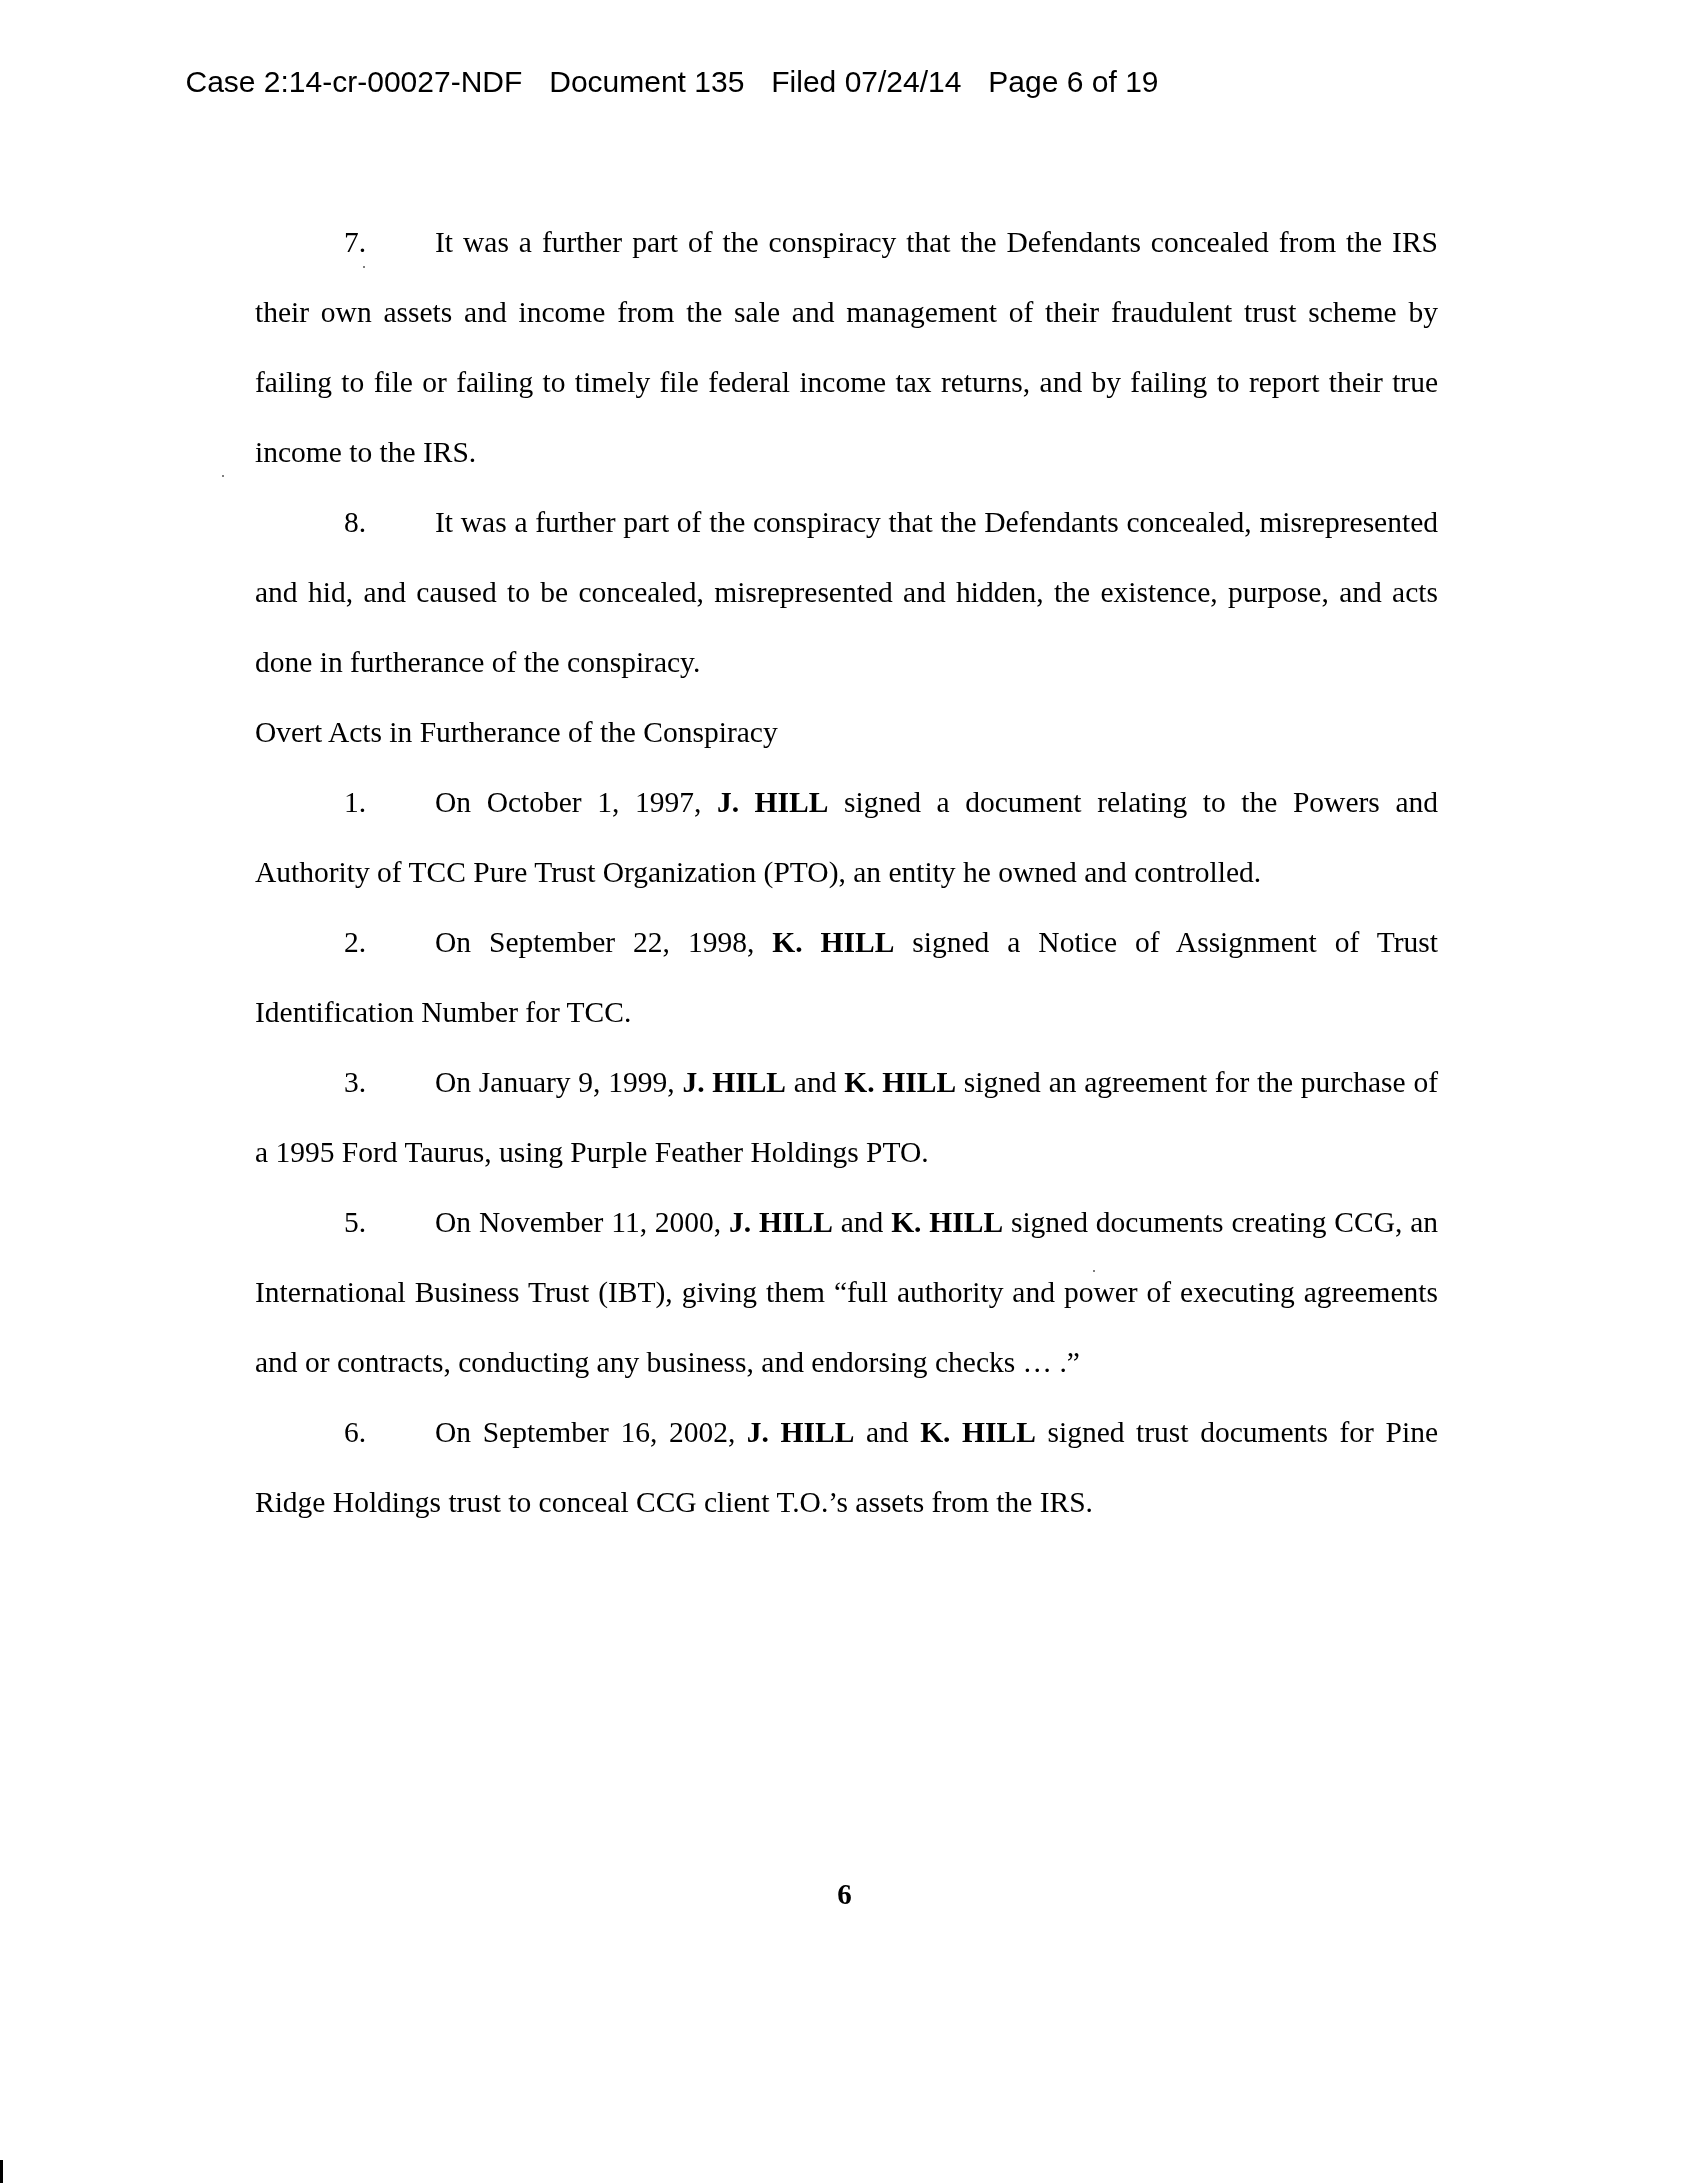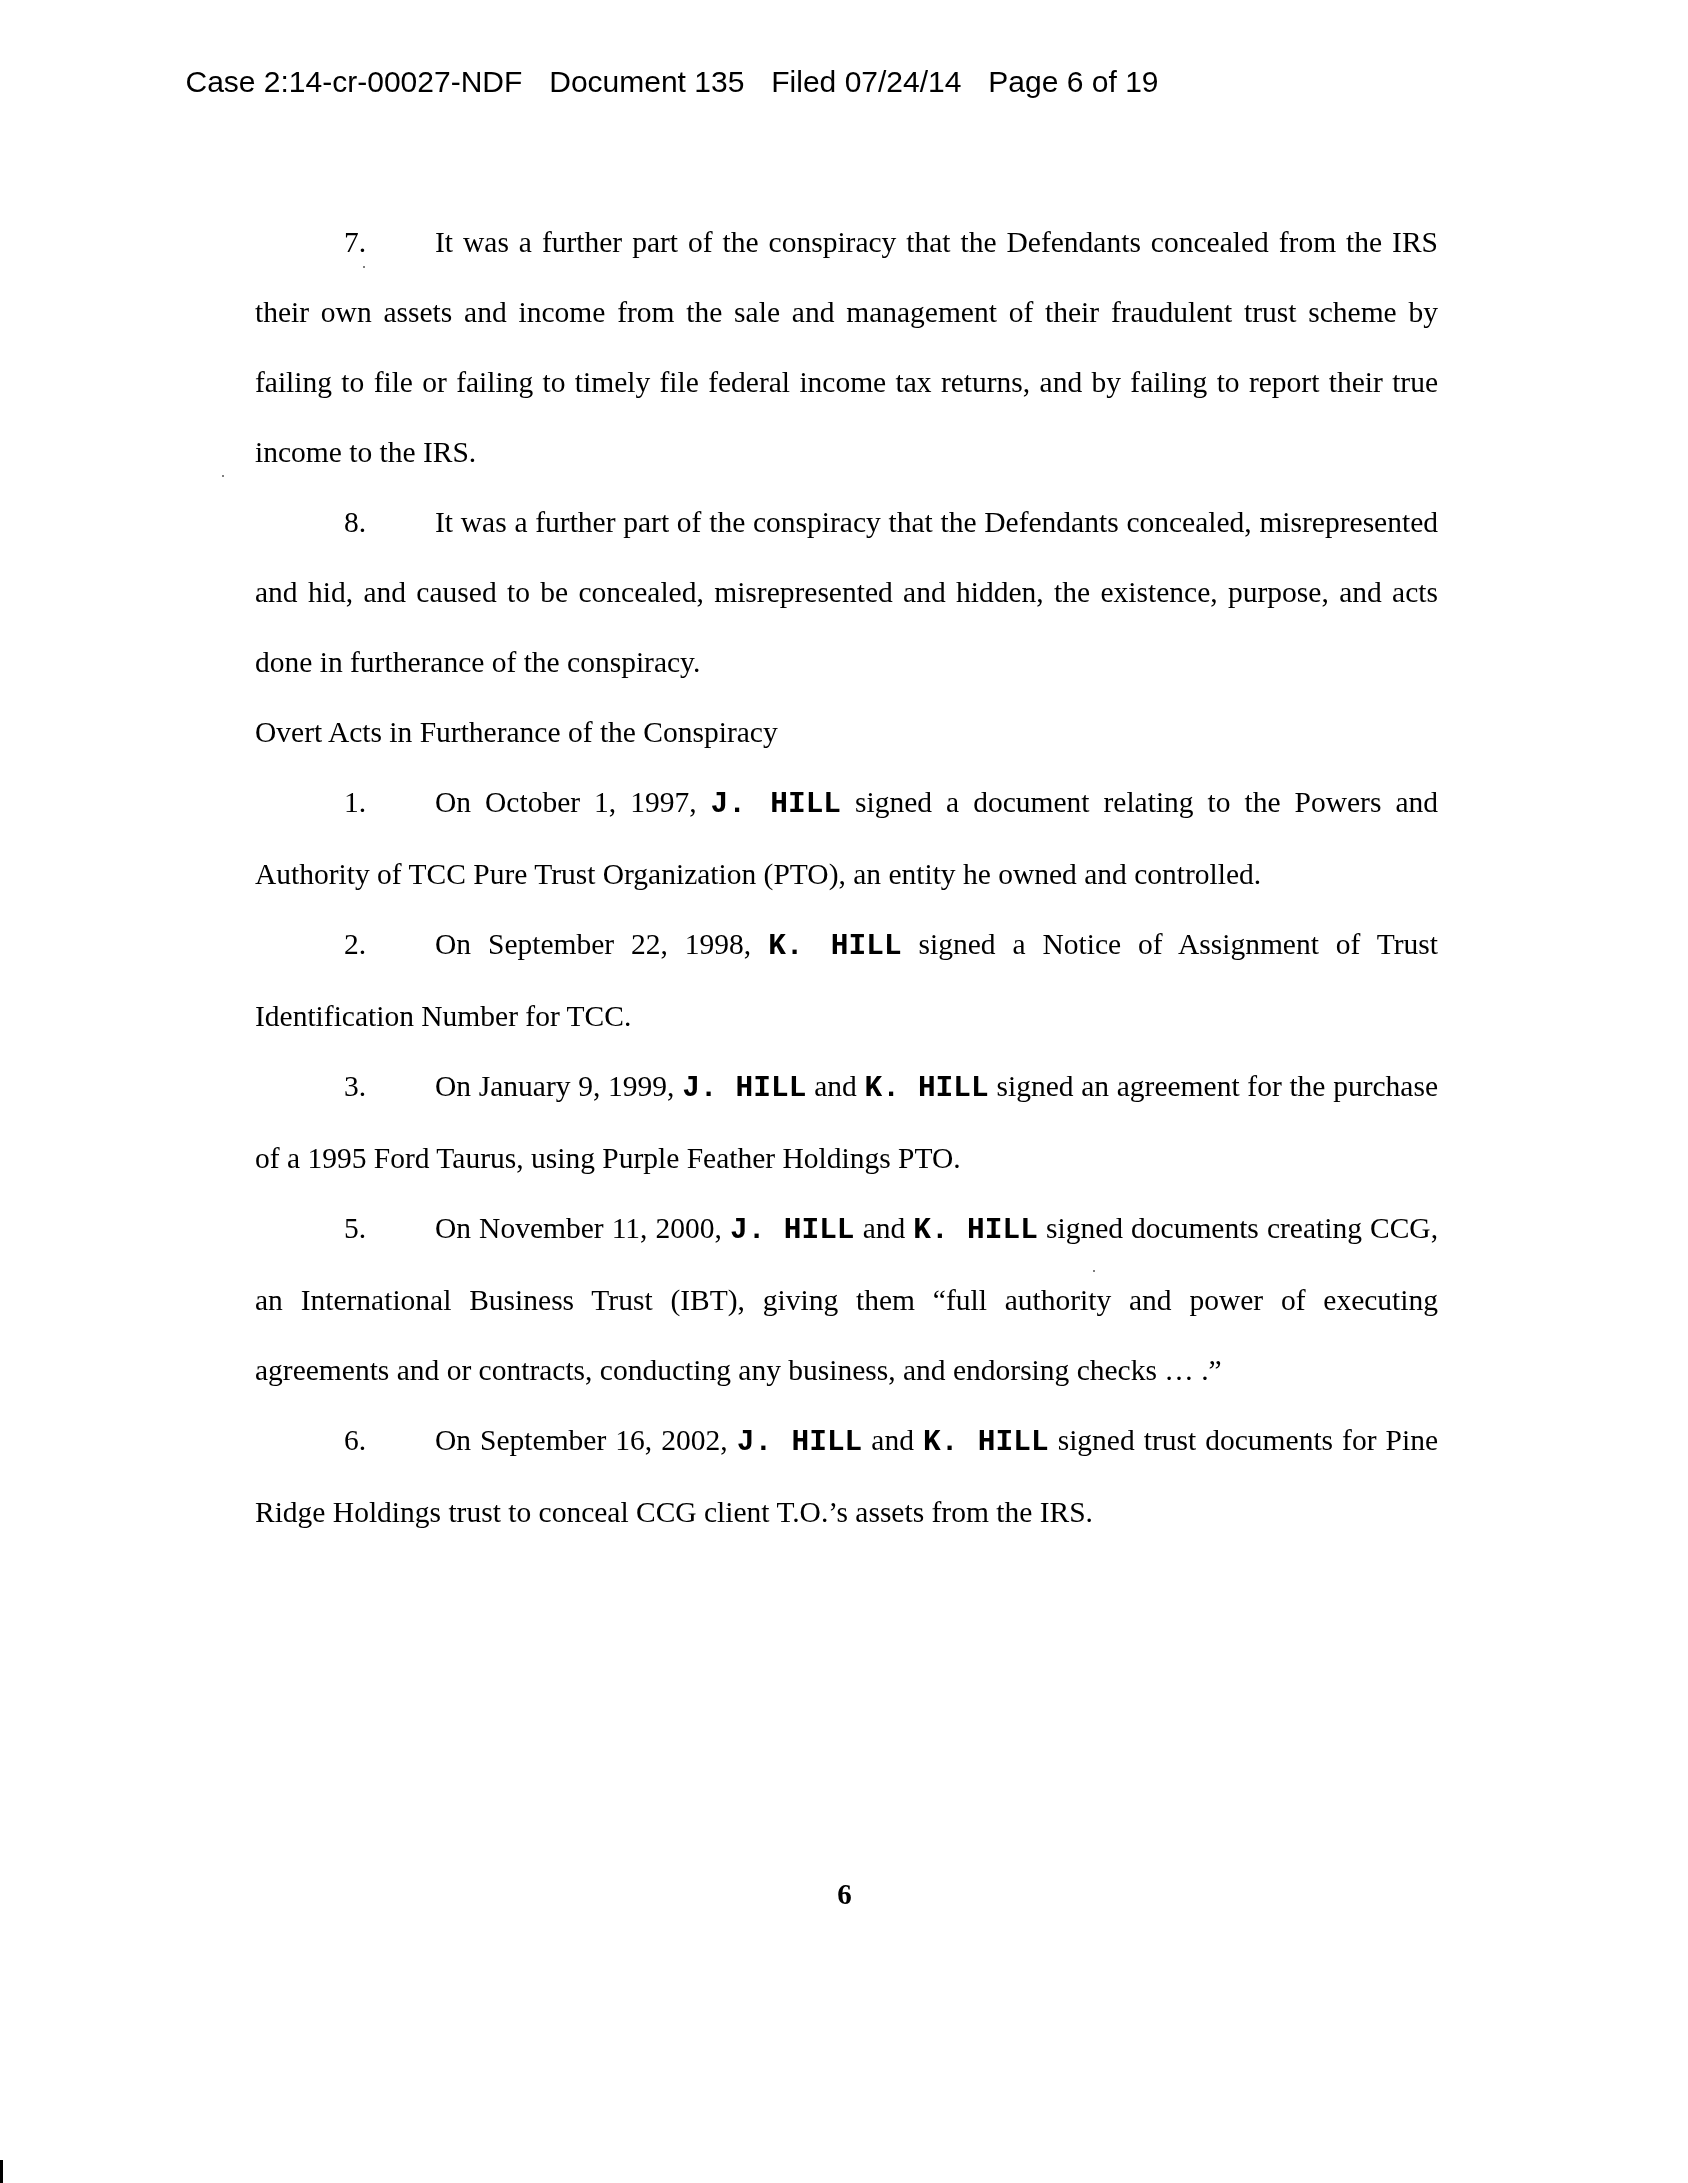--- a/index.html
+++ b/index.html
@@ -49,21 +49,21 @@
     .section-heading {
       margin: 0;
       text-align: left;
       font-weight: normal;
     }
     .intro {
       margin: 0;
       text-align: justify;
       text-indent: 89px;
     }
-    b.name { font-weight: bold; font-family: Liberation Mono, monospace; }
+    b.name { font-weight: bold; }
     .page-number {
       position: absolute;
       top: 1878px;
       left: 0;
       width: 1689px;
       text-align: center;
       font-family: "Liberation Serif", serif;
       font-size: 29px;
       font-weight: bold;
     }

